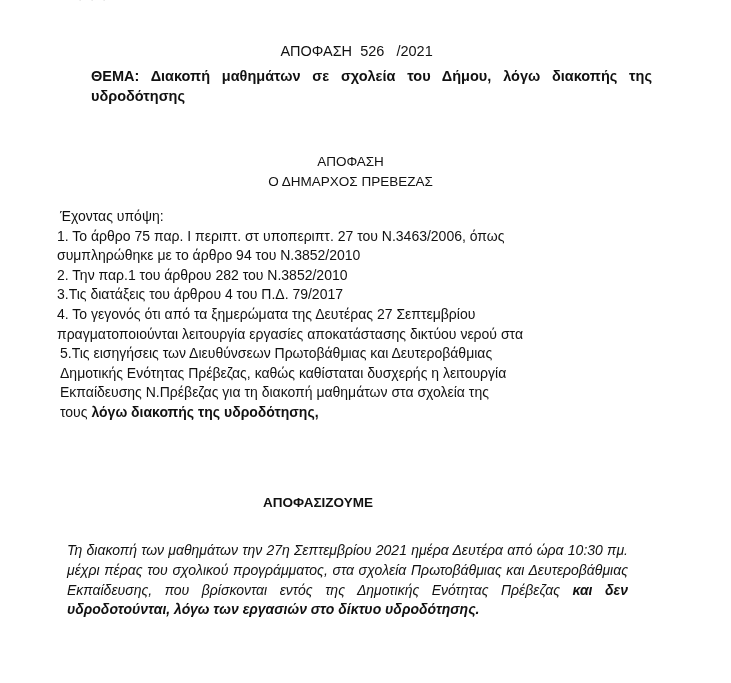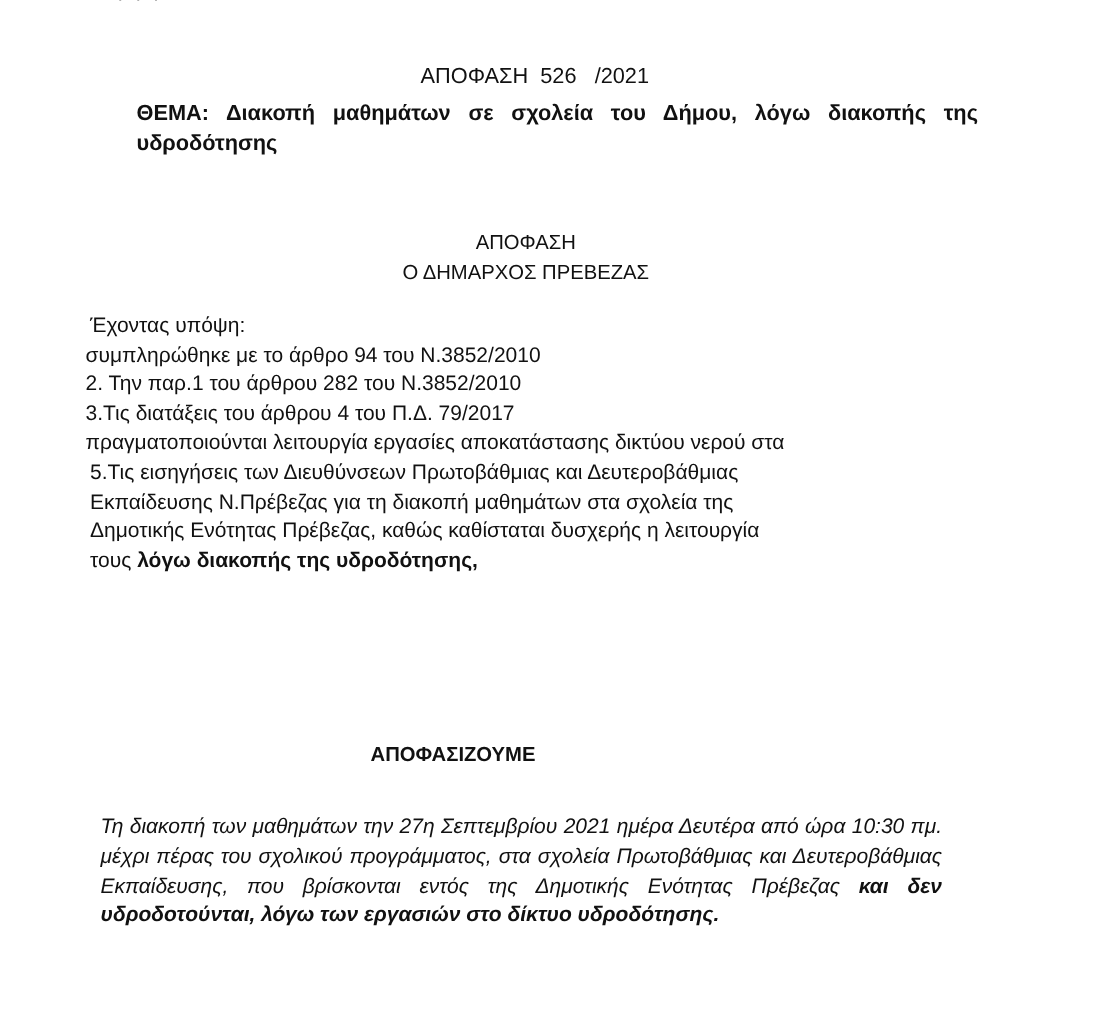--- a/index.html
+++ b/index.html
@@ -80,21 +80,21 @@
       white-space: nowrap;
     }
     .considering .indent1 {
       padding-left: 3px;
     }
     .considering .indent2 {
       padding-left: 3px;
     }
     .decide-heading {
       position: absolute;
-      left: 0;
+      left: 16px;
       width: 638px;
       top: 495px;
       text-align: center;
       font-size: 13.5px;
       font-weight: bold;
     }
     .decide-heading span {
       display: inline-block;
       transform: translateX(-17px);
     }
@@ -127,31 +127,33 @@
   </div>
 
   <div class="heading-block">
     <div>ΑΠΟΦΑΣΗ</div>
     <div>Ο ΔΗΜΑΡΧΟΣ ΠΡΕΒΕΖΑΣ</div>
   </div>
 
   <div class="considering">
     <div class="line indent1">Έχοντας υπόψη:</div>
 
+    <div class="line">1. Το άρθρο 75 παρ. Ι περιπτ. στ υποπεριπτ. 27 του Ν.3463/2006, όπως</div>
     <div class="line">συμπληρώθηκε με το άρθρο 94 του Ν.3852/2010</div>
 
     <div class="line">2. Την παρ.1 του άρθρου 282 του Ν.3852/2010</div>
 
     <div class="line">3.Τις διατάξεις του άρθρου 4 του Π.Δ. 79/2017</div>
 
+    <div class="line">4. Το γεγονός ότι από τα ξημερώματα της Δευτέρας 27 Σεπτεμβρίου</div>
     <div class="line">πραγματοποιούνται λειτουργία εργασίες αποκατάστασης δικτύου νερού στα</div>
 
     <div class="line indent2">5.Τις εισηγήσεις των Διευθύνσεων Πρωτοβάθμιας και Δευτεροβάθμιας</div>
+    <div class="line indent2">Δημοτικής Ενότητας Πρέβεζας, καθώς καθίσταται δυσχερής η λειτουργία</div>
     <div class="line indent2">Εκπαίδευσης Ν.Πρέβεζας για τη διακοπή μαθημάτων στα σχολεία της</div>
-    <div class="line indent2">Δημοτικής Ενότητας Πρέβεζας, καθώς καθίσταται δυσχερής η λειτουργία</div>
     <div class="line indent2"><span>τους </span><b>λόγω  διακοπής της υδροδότησης,</b></div>
   </div>
 
   <div class="decide-heading">
     <span>ΑΠΟΦΑΣΙΖΟΥΜΕ</span>
   </div>
 
   <div class="decision"><span>Τη διακοπή των μαθημάτων  την 27η Σεπτεμβρίου 2021 ημέρα Δευτέρα  από ώρα 10:30 πμ.  μέχρι πέρας του σχολικού προγράμματος,   στα σχολεία Πρωτοβάθμιας και Δευτεροβάθμιας Εκπαίδευσης, που βρίσκονται  εντός της Δημοτικής Ενότητας Πρέβεζας </span><b>και δεν υδροδοτούνται, λόγω των εργασιών στο δίκτυο υδροδότησης.</b></div>
 
 </div>

